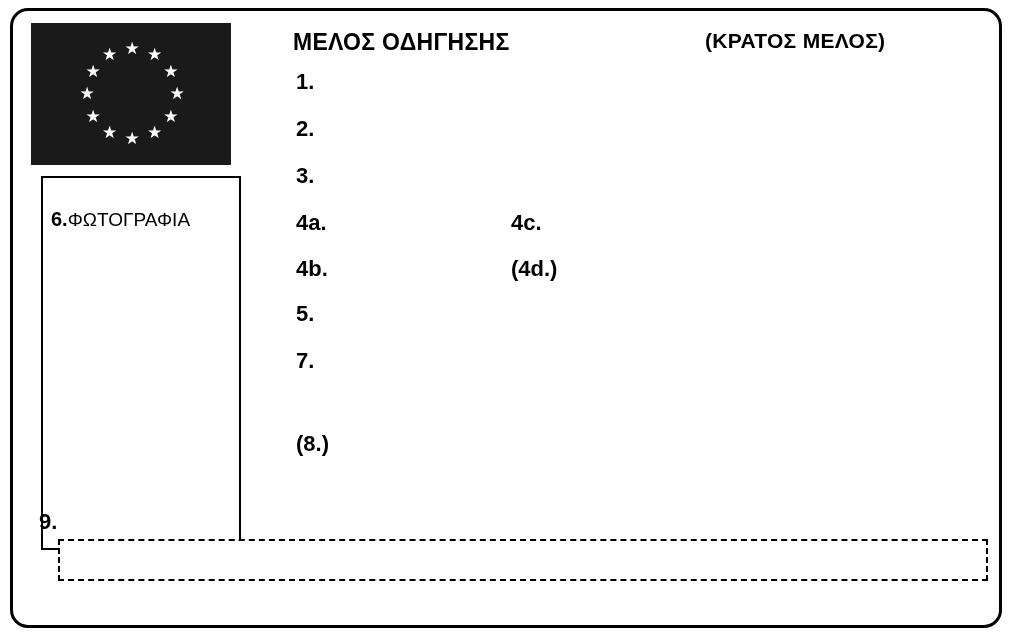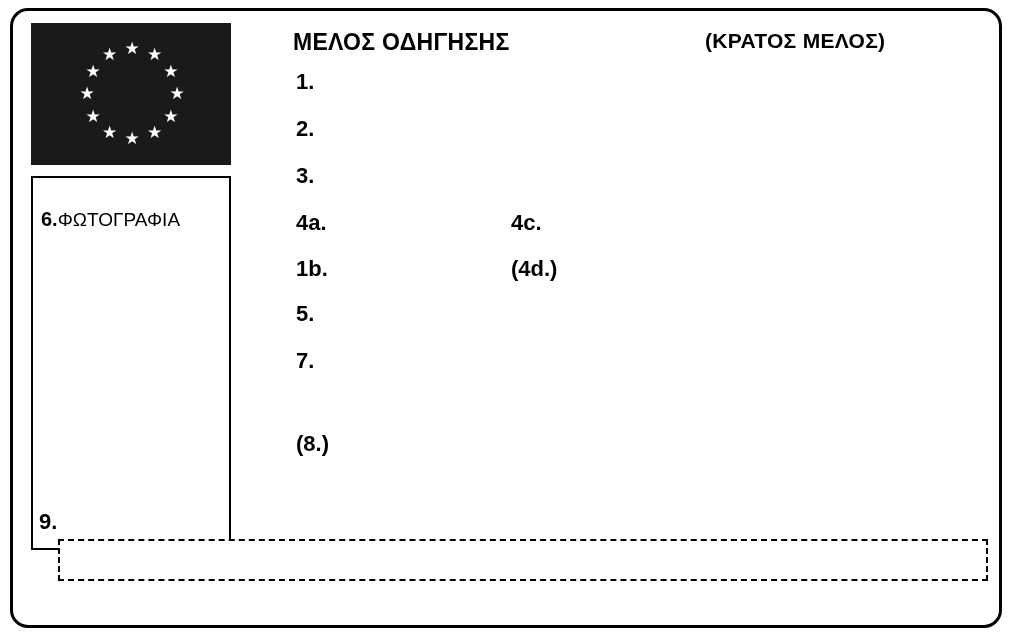--- a/index.html
+++ b/index.html
@@ -52,21 +52,21 @@
     display: block;
     width: 16px;
     text-align: center;
     color: #ffffff;
     font-family: "DejaVu Sans", sans-serif;
   }
 
   
   #photo-box {
     position: absolute;
-    left: 18px;
+    left: 28px;
     top: 165px;
     width: 200px;
     height: 374px;
     border: 2px solid #000000;
     box-sizing: border-box;
     background: #ffffff;
   }
   #photo-label {
     position: absolute;
     left: 8px;
@@ -179,18 +179,18 @@
   <div id="fields-container"></div>
 
   <div id="sig-number">9.</div>
   <div id="sig-box"></div>
 
 <div class="field" style="left: 283px; top: 58px;">1.</div>
     <div class="field" style="left: 283px; top: 105px;">2.</div>
     <div class="field" style="left: 283px; top: 152px;">3.</div>
     <div class="field" style="left: 283px; top: 199px;">4a.</div>
     <div class="field" style="left: 498px; top: 199px;">4c.</div>
-    <div class="field" style="left: 283px; top: 245px;">1b.</div>
+    <div class="field" style="left: 283px; top: 245px;">4b.</div>
     <div class="field" style="left: 498px; top: 245px;">(4d.)</div>
     <div class="field" style="left: 283px; top: 290px;">5.</div>
     <div class="field" style="left: 283px; top: 337px;">7.</div>
     <div class="field" style="left: 283px; top: 420px;">(8.)</div>
   </div>
 
 </body></html>

